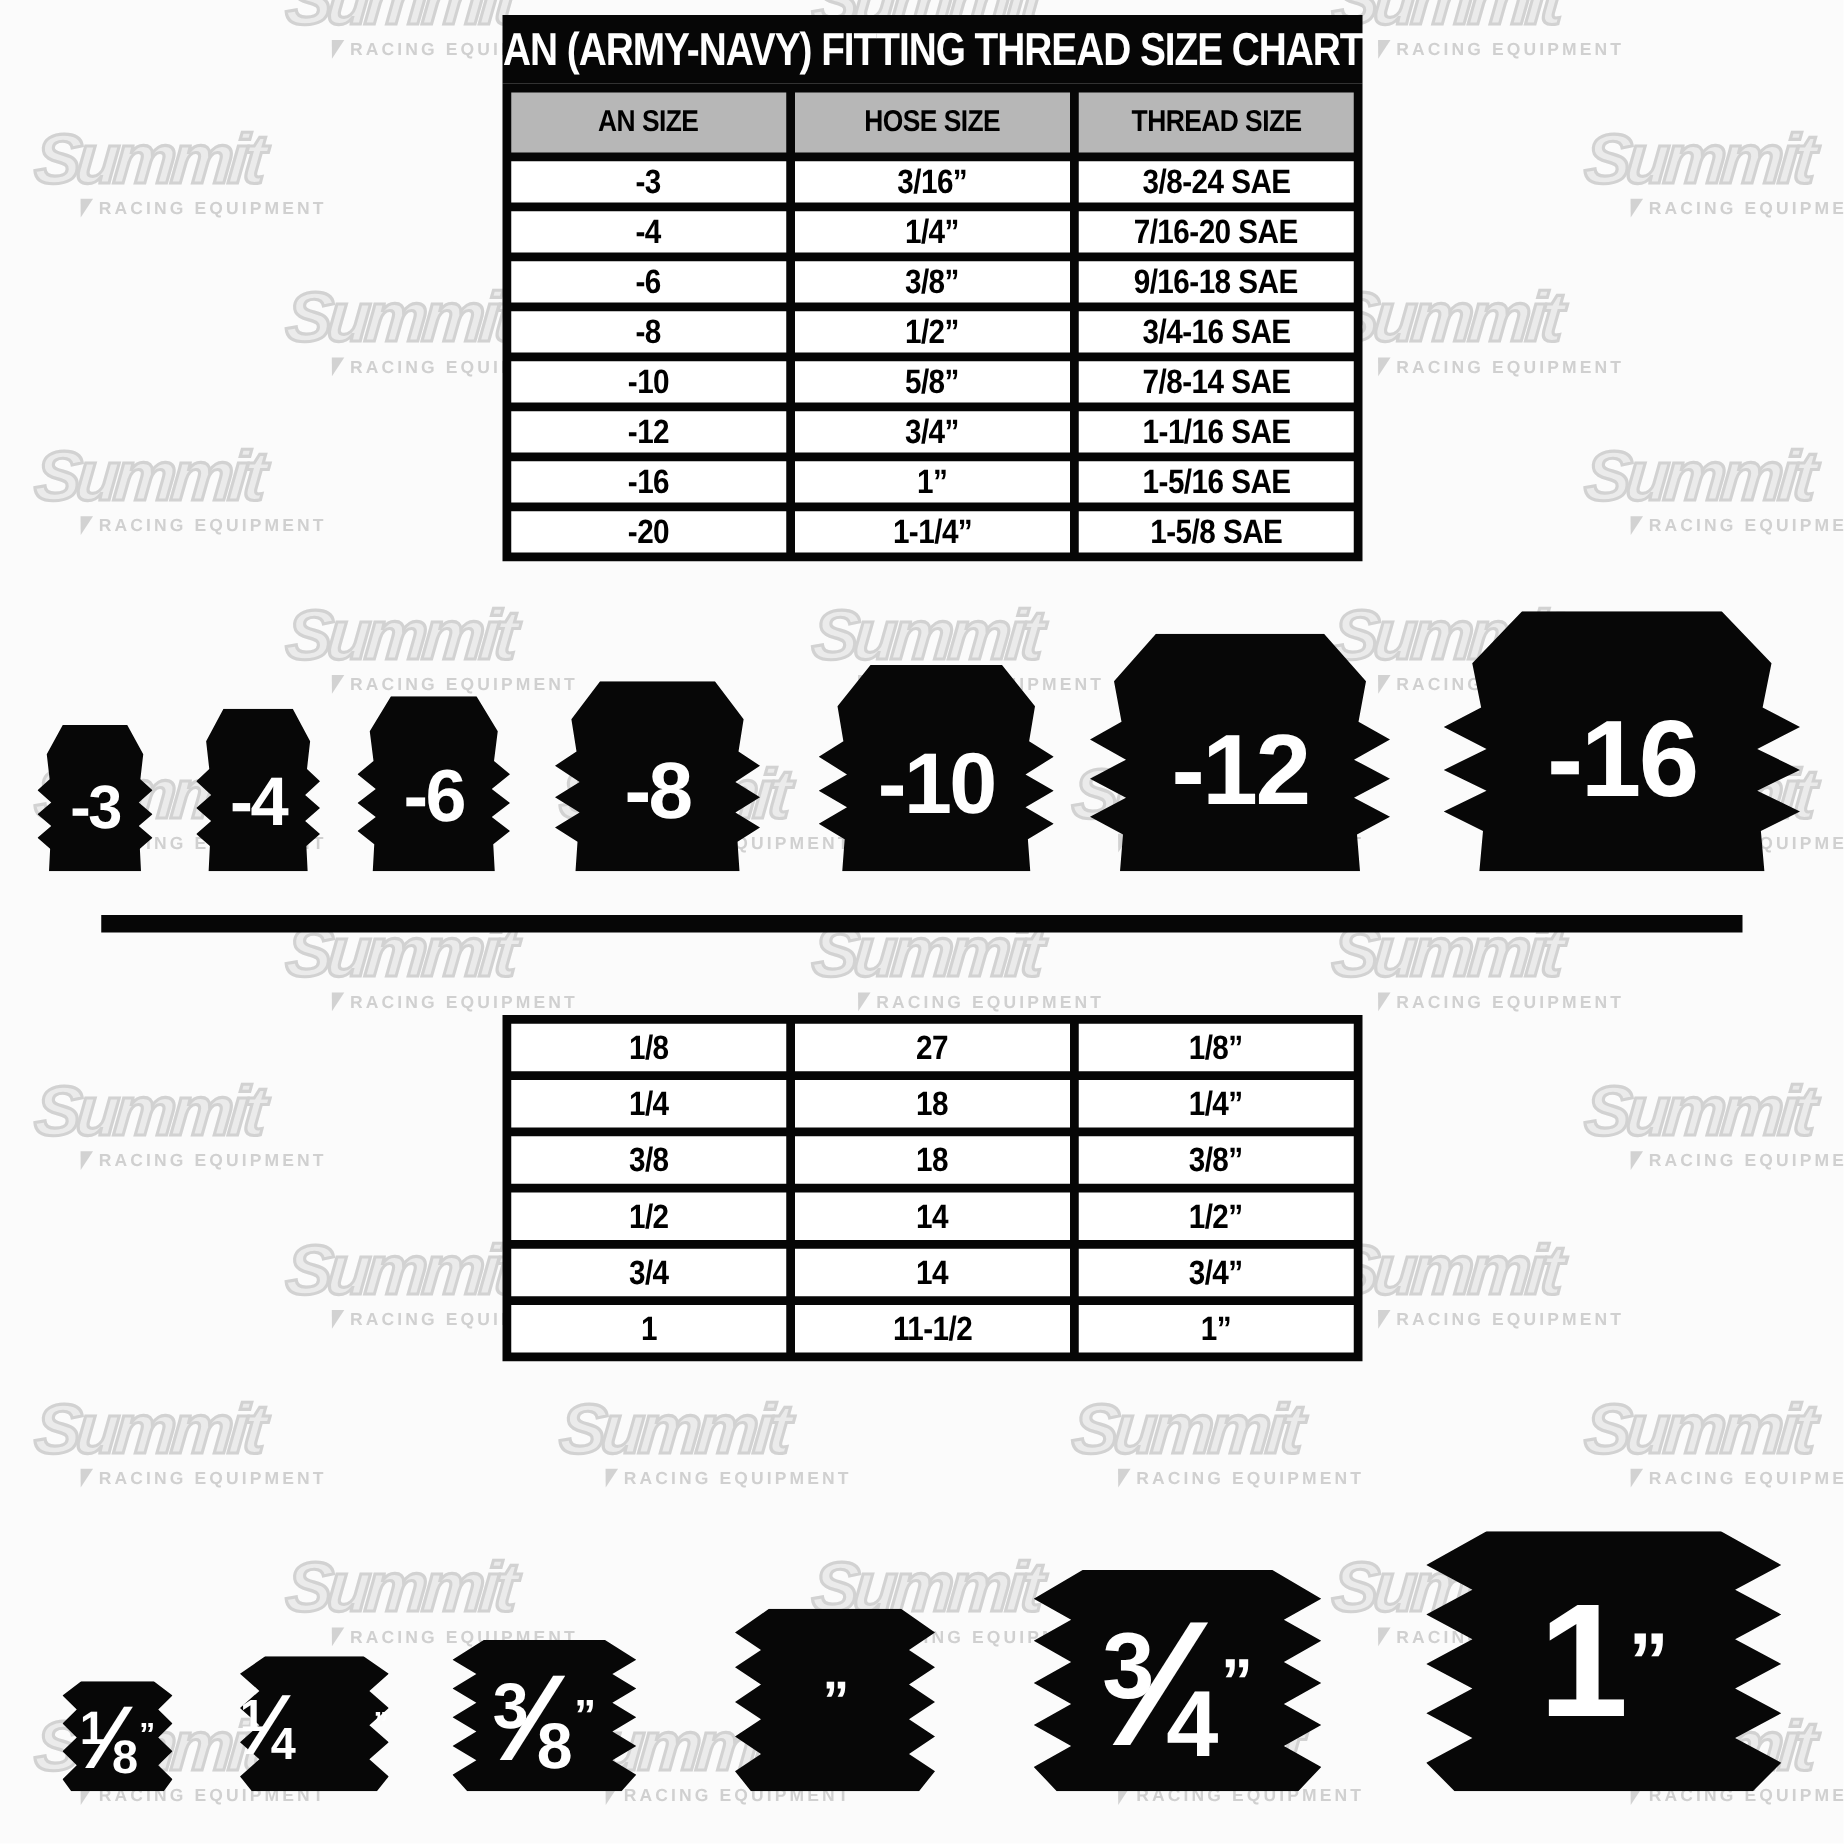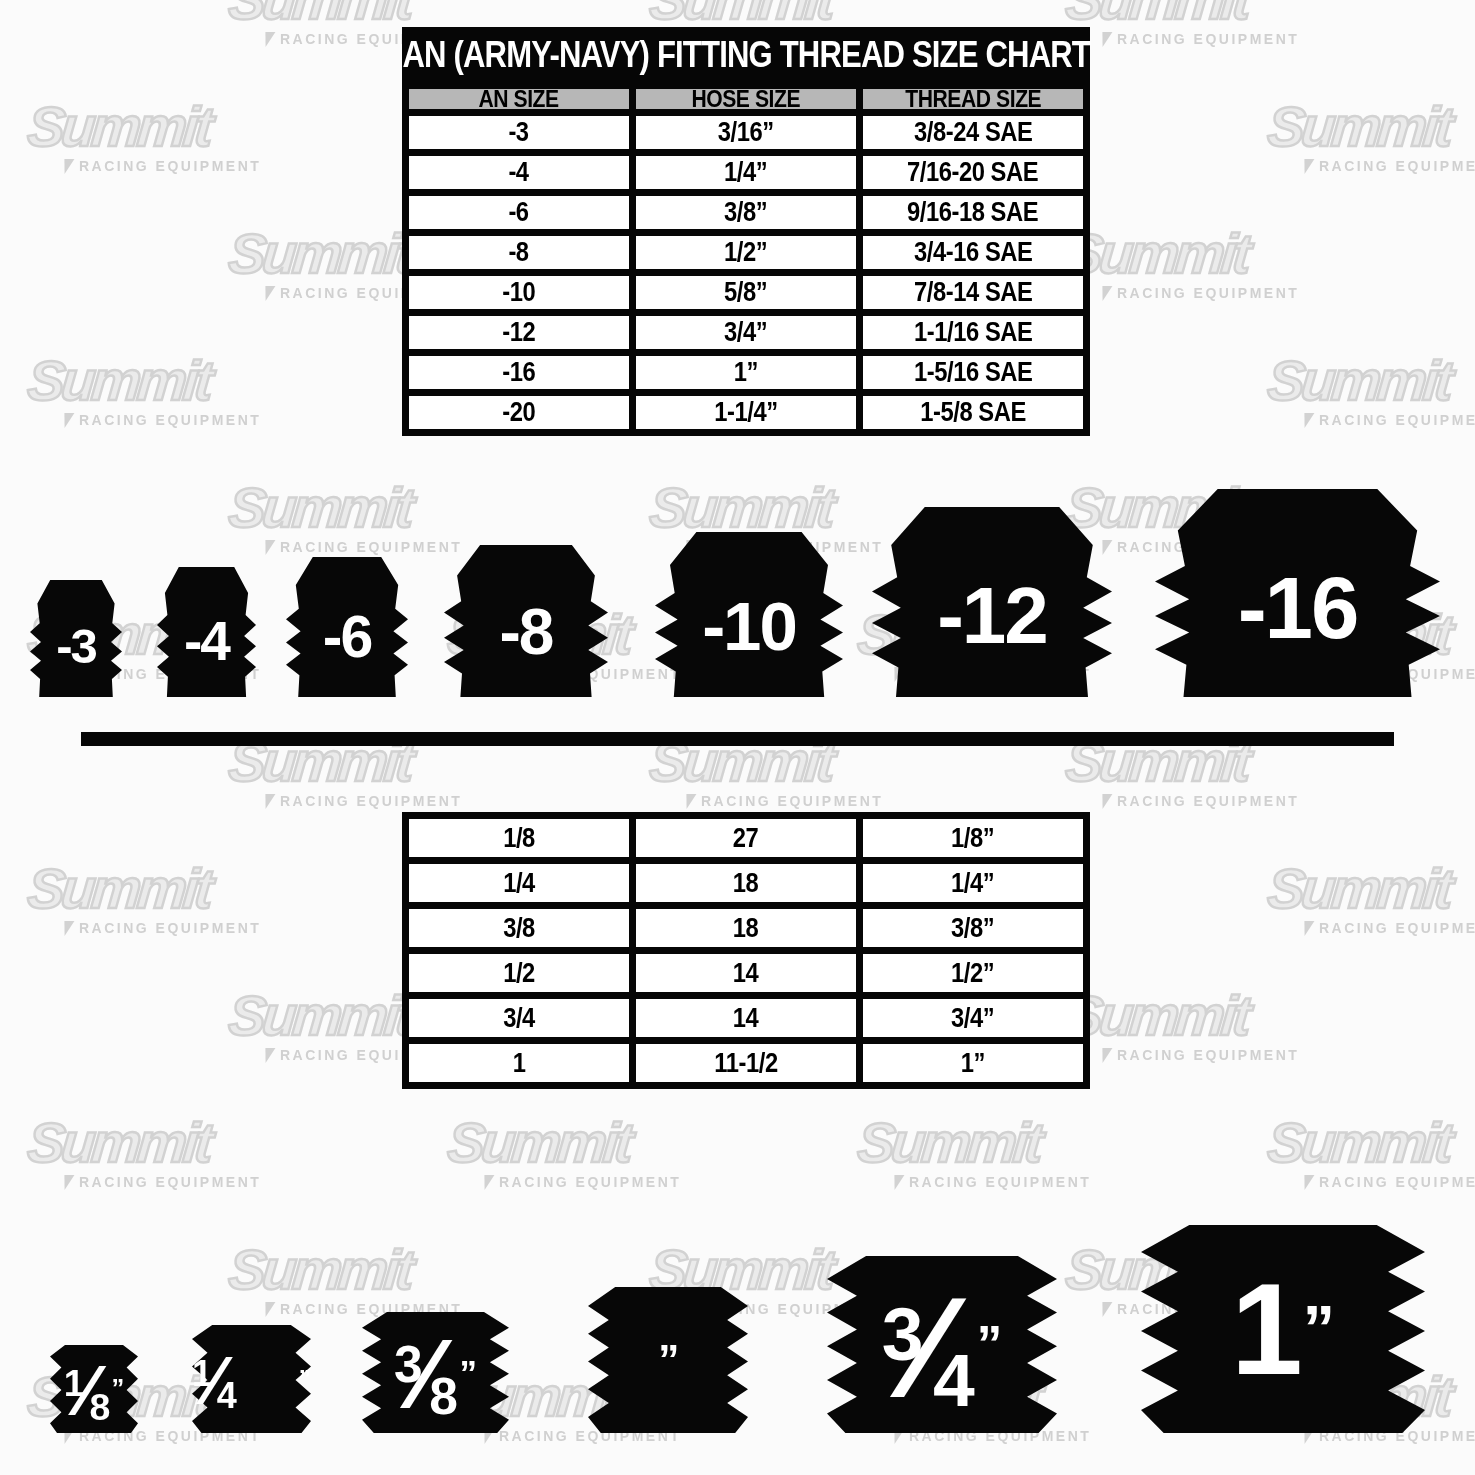--- a/index.html
+++ b/index.html
@@ -23,21 +23,21 @@
   .size-table{position:absolute;left:402px;width:688px;z-index:2;}
   .tbl-title{background:#060606;color:#ffffff;display:flex;align-items:center;justify-content:center;height:55px;}
   .tz{font-weight:700;font-size:37px;letter-spacing:-1px;transform:scaleX(0.84);white-space:nowrap;}
   .tbl-grid{display:grid;grid-template-columns:repeat(3,1fr);background:#060606;gap:7px;padding:7px;}
   .cell{display:flex;align-items:center;justify-content:center;overflow:hidden;}
   .cz{font-weight:700;letter-spacing:-0.5px;transform:scaleX(0.88);white-space:nowrap;}
   .cell.head{background:#b7b7b7;}
   .cell.head .cz{font-size:24px;}
   .cell.data{background:#ffffff;}
   .cell.data .cz{font-size:27px;}
-  #an-grid .head{height:20px;}
+  #an-grid .head{height:48px;}
   #an-grid .data{height:33px;}
   #npt-grid .head{height:68px;}
   #npt-grid .data{height:38px;}
   
   .sep{position:absolute;left:81px;top:732px;width:1313px;height:14px;background:#060606;z-index:2;}
   
   .fitting{position:absolute;z-index:2;}
   .fitting svg{display:block;position:absolute;left:0;top:0;}
   .fit-label{
     position:absolute;inset:0;display:flex;align-items:center;justify-content:center;
@@ -346,21 +346,21 @@
       </div>
       <div class="wm" style="left: 1268px; top: 1369px;">
         <div class="wm-logo">Summit</div>
         <div class="wm-sub">
           <span class="wm-check"></span>
           <span class="wm-sub-text">RACING EQUIPMENT</span>
         </div>
       </div>
     </div>
 
-  <div class="size-table" style="top:27px;border-radius:27px;">
+  <div class="size-table" style="top:12px;border-radius:27px;">
     <div class="tbl-title">
       <span class="tz">AN (ARMY-NAVY) FITTING THREAD SIZE CHART</span>
     </div>
     <div class="tbl-grid" id="an-grid">
         <div class="cell head">
           <span class="cz">AN SIZE</span>
         </div>
         <div class="cell head">
           <span class="cz">HOSE SIZE</span>
         </div>

